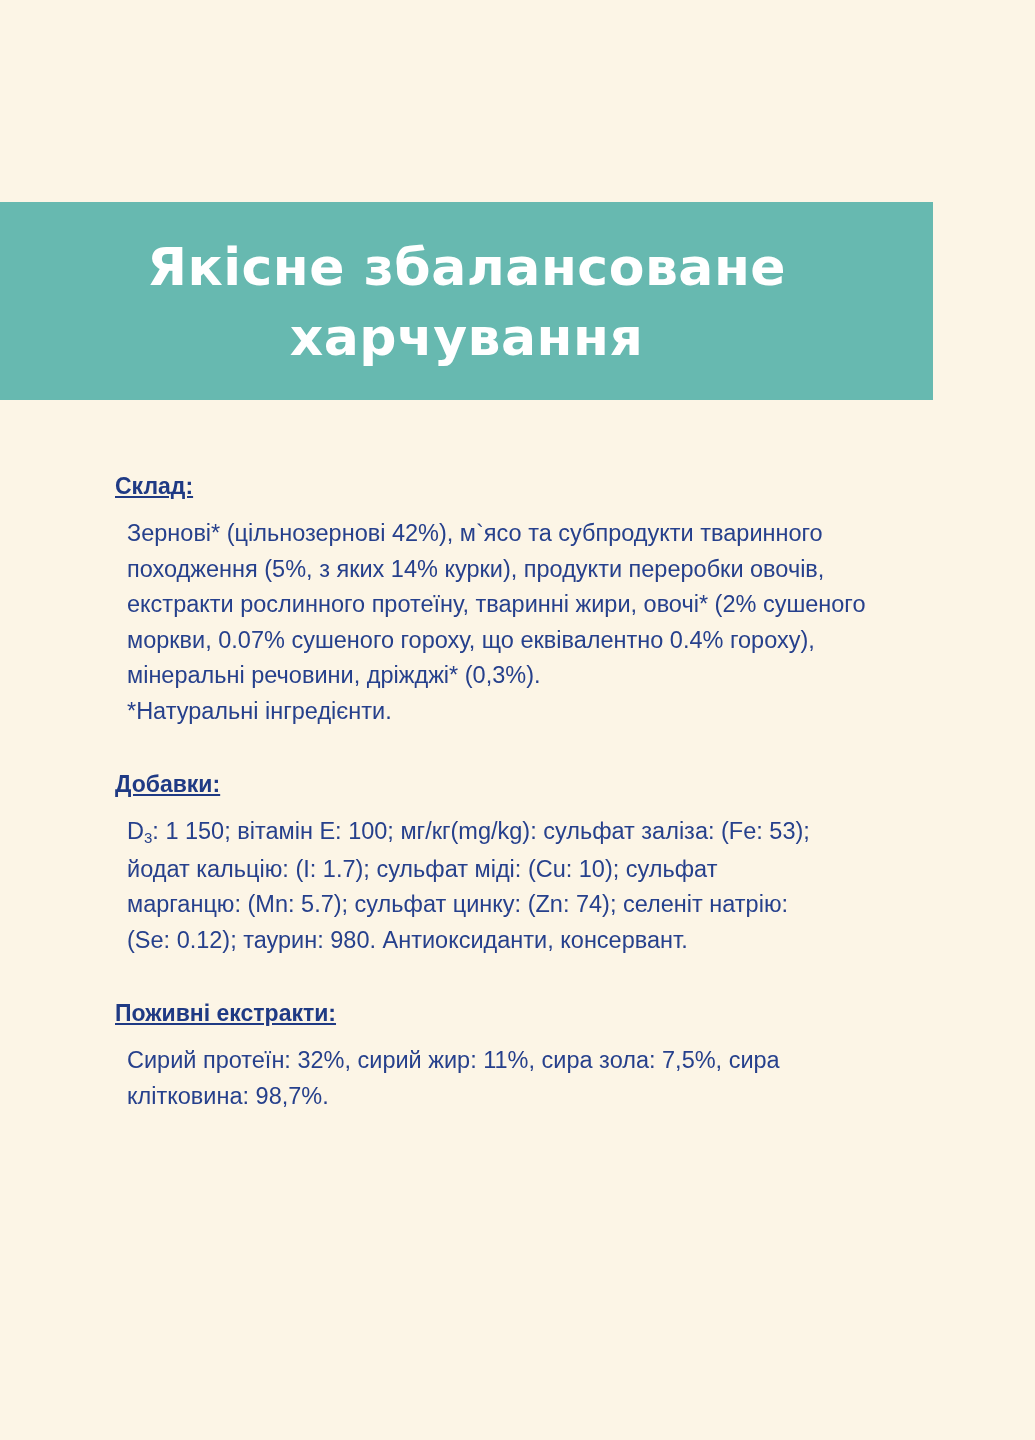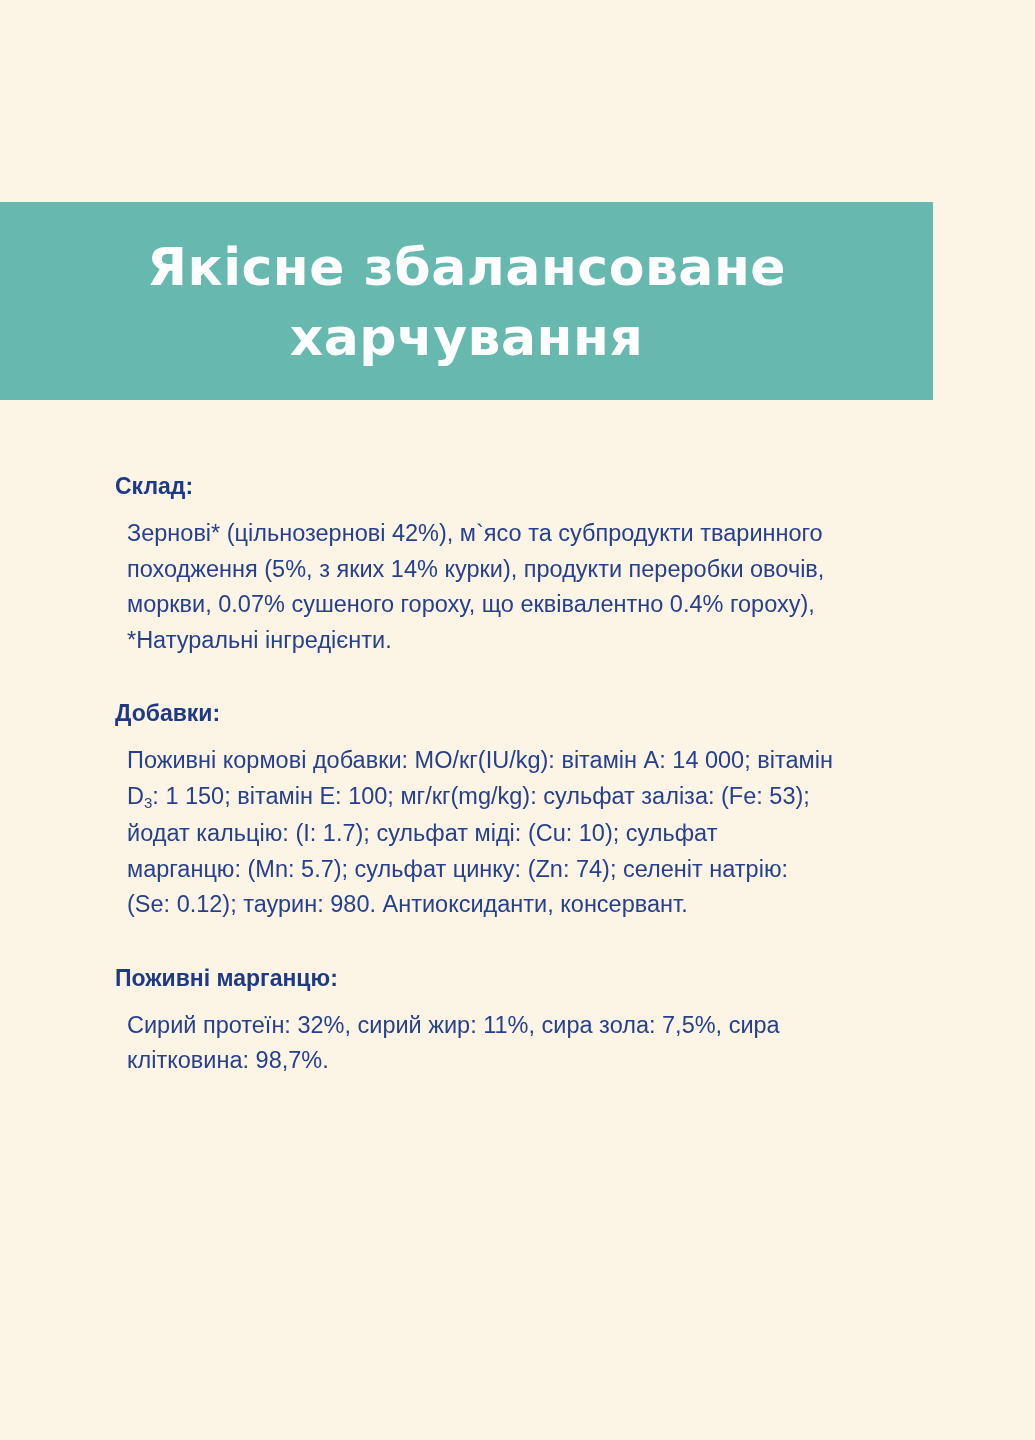--- a/index.html
+++ b/index.html
@@ -44,20 +44,21 @@
       width: 850px;
       color: #203a86;
     }
     .section { margin: 0 0 37px 0; }
     .section-heading {
       font-weight: bold;
       font-size: 23px;
       line-height: 36px;
       margin: 0;
       color: #1f3a84;
+      text-decoration: underline;
     }
     .section-body {
       font-size: 23.5px;
       line-height: 35.5px;
       margin: 12px;
       color: #26408c;
       white-space: nowrap;
     }
     .section-body .line { display: block; }
     sub.d3 {
@@ -77,37 +78,38 @@
   </h1>
 </div>
 
 <div class="content">
 
   <div class="section">
     <h2 class="section-heading">Склад:</h2>
     <p class="section-body">
       <span class="line">Зернові* (цільнозернові 42%), м`ясо та субпродукти тваринного</span>
       <span class="line">походження (5%, з яких 14% курки), продукти переробки овочів,</span>
+      <span class="line">екстракти рослинного протеїну, тваринні жири, овочі* (2% сушеного</span>
       <span class="line">моркви, 0.07% сушеного гороху, що еквівалентно 0.4% гороху),</span>
+      <span class="line">мінеральні речовини, дріжджі* (0,3%).</span>
       <span class="line">*Натуральні інгредієнти.</span>
     </p>
   </div>
 
   <div class="section">
     <h2 class="section-heading">Добавки:</h2>
     <p class="section-body">
-      <span class="line">Поживні кормові добавки: МО/кг(IU/kg): вітамін A: 14 000; вітамін</span>
       <span class="line"><span>D</span><sub class="d3">3</sub><span>: 1 150; вітамін E: 100; мг/кг(mg/kg): сульфат заліза: (Fe: 53);</span></span>
       <span class="line">йодат кальцію: (I: 1.7); сульфат міді: (Cu: 10); сульфат</span>
       <span class="line">марганцю: (Mn: 5.7); сульфат цинку: (Zn: 74); селеніт натрію:</span>
       <span class="line">(Se: 0.12); таурин: 980. Антиоксиданти, консервант.</span>
     </p>
   </div>
 
   <div class="section">
-    <h2 class="section-heading">Поживні марганцю:</h2>
+    <h2 class="section-heading">Поживні екстракти:</h2>
     <p class="section-body">
       <span class="line">Сирий протеїн: 32%, сирий жир: 11%, сира зола: 7,5%, сира</span>
       <span class="line">клітковина: 98,7%.</span>
     </p>
   </div>
 
 </div>
 
 </body></html>

